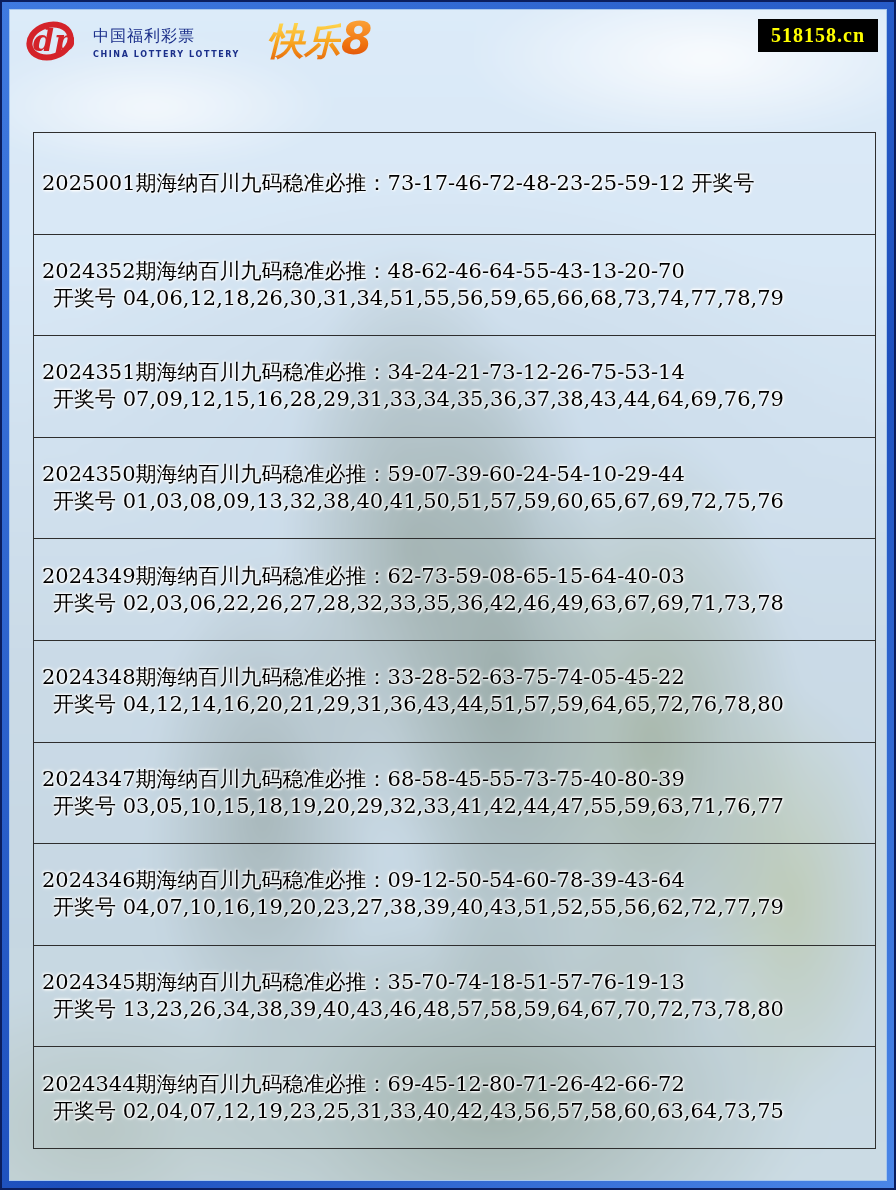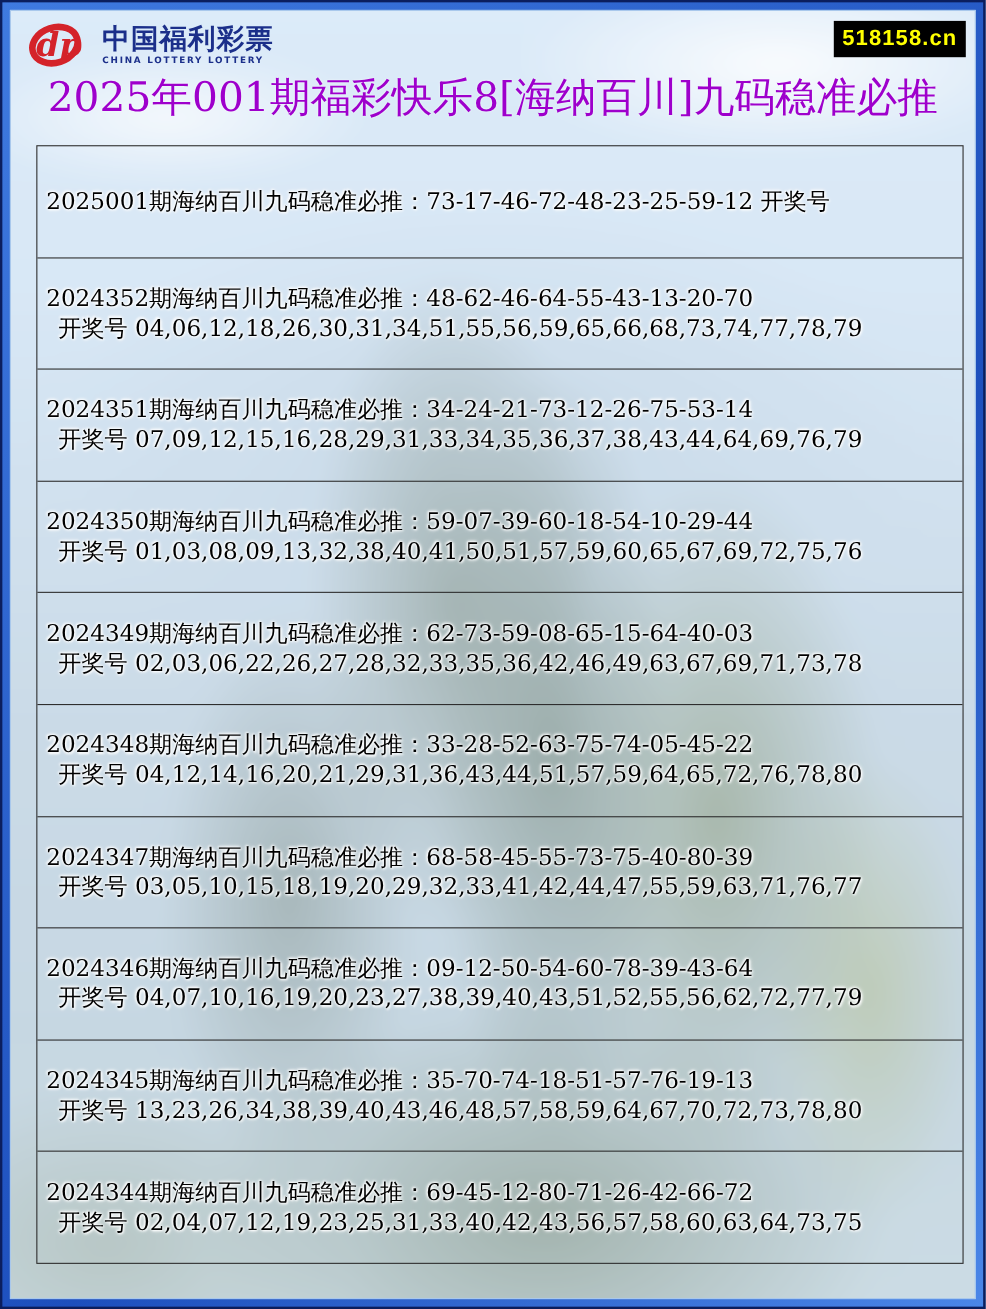--- a/index.html
+++ b/index.html
@@ -37,22 +37,22 @@
       linear-gradient(180deg, #cde2f6 0%, #c8def2 22%, #bdd4e8 38%, #b4cbdd 55%, #aec6d6 78%, #b6cdd8 100%);
   }
   .veil { position:absolute; inset:0; background:rgba(255,255,255,.30); }
   .content { position:absolute; inset:0; }
 
   
   .logo { position:absolute; left:16px; top:2px; height:58px; display:flex; align-items:center; gap:19px; text-decoration:none; cursor:pointer; }
   .emblem { width:48px; height:48px; flex:0 0 auto; }
   .logo-text { display:flex; flex-direction:column; justify-content:center; }
   .logo-cn {
-    font-family:"DejaVu Sans", sans-serif; font-weight:bold;
-    font-size:25px; line-height:26px; letter-spacing:1px; color:var(--logo-navy,#1b2f8a);
+    font-family:"DejaVu Sans", sans-serif; font-weight:normal;
+    font-size:16px; line-height:26px; letter-spacing:1px; color:var(--logo-navy,#1b2f8a);
   }
   .logo-en {
     font-family:"DejaVu Sans", sans-serif; font-weight:bold;
     font-size:8px; letter-spacing:1.6px; color:var(--logo-navy,#1b2f8a); margin-top:1px;
   }
   .product { margin-left:8px; font-family:"DejaVu Sans", sans-serif; font-weight:bold; font-style:italic; white-space:nowrap; transform:translateY(-2px); }
   .product .cn {
     font-size:37px;
     background:linear-gradient(180deg,#ffd84f 5%, #f7a21d 55%, var(--brand-orange,#e4610a) 100%);
     -webkit-background-clip:text; background-clip:text; color:transparent;
@@ -60,21 +60,21 @@
   .product .num {
     font-size:45px;
     background:linear-gradient(180deg,#ffb347 0%, #f0730d 60%, #d8410a 100%);
     -webkit-background-clip:text; background-clip:text; color:transparent;
   }
 
   
   .badge {
     position:absolute; right:8px; top:9px; width:120px; height:33px;
     background:var(--badge-bg,#000); color:var(--badge-text,#ffff00);
-    font-family:Liberation Sans, sans-serif; font-weight:bold; font-size:20px;
+    font-family:Liberation Serif, serif; font-weight:bold; font-size:20px;
     display:flex; align-items:center; justify-content:center; letter-spacing:1px;
     cursor:pointer;
   }
 
   
   .title {
     position:absolute; top:56px; left:0; right:0; margin:0;
     text-align:center; white-space:nowrap;
     font-weight:normal; font-size:37px; line-height:46px;
     color:var(--title,#9e00cc);
@@ -109,40 +109,42 @@
 
       <div class="logo">
         <svg class="emblem" viewBox="0 0 48 48">
           <ellipse cx="24" cy="24" rx="21" ry="16" fill="none" stroke="#d4232a" stroke-width="6" transform="rotate(-18 24 24)"></ellipse>
           <text x="7" y="34" font-family="DejaVu Serif, serif" font-style="italic" font-weight="bold" font-size="30" fill="#d4232a">dp</text>
         </svg>
         <div class="logo-text">
           <div class="logo-cn">中国福利彩票</div>
           <div class="logo-en">CHINA LOTTERY LOTTERY</div>
         </div>
+        <div class="product">
+          <span class="cn">快乐</span><span class="num">8</span>
+        </div>
       </div>
 
       <div class="badge">518158.cn</div>
 
-      <h1 class="title">2025年001期福彩快乐8[海纳百川]九码稳准必推</h1>
 
       <div class="panel" id="entry-list">
           <div class="entry">
             <div class="line1">2025001期海纳百川九码稳准必推：73-17-46-72-48-23-25-59-12 开奖号</div>
           </div>
           <div class="entry">
             <div class="line1">2024352期海纳百川九码稳准必推：48-62-46-64-55-43-13-20-70</div>
             <div class="line2">开奖号 04,06,12,18,26,30,31,34,51,55,56,59,65,66,68,73,74,77,78,79</div>
           </div>
           <div class="entry">
             <div class="line1">2024351期海纳百川九码稳准必推：34-24-21-73-12-26-75-53-14</div>
             <div class="line2">开奖号 07,09,12,15,16,28,29,31,33,34,35,36,37,38,43,44,64,69,76,79</div>
           </div>
           <div class="entry">
-            <div class="line1">2024350期海纳百川九码稳准必推：59-07-39-60-18-54-10-29-44</div>
+            <div class="line1">2024350期海纳百川九码稳准必推：59-07-39-60-24-54-10-29-44</div>
             <div class="line2">开奖号 01,03,08,09,13,32,38,40,41,50,51,57,59,60,65,67,69,72,75,76</div>
           </div>
           <div class="entry">
             <div class="line1">2024349期海纳百川九码稳准必推：62-73-59-08-65-15-64-40-03</div>
             <div class="line2">开奖号 02,03,06,22,26,27,28,32,33,35,36,42,46,49,63,67,69,71,73,78</div>
           </div>
           <div class="entry">
             <div class="line1">2024348期海纳百川九码稳准必推：33-28-52-63-75-74-05-45-22</div>
             <div class="line2">开奖号 04,12,14,16,20,21,29,31,36,43,44,51,57,59,64,65,72,76,78,80</div>
           </div>

